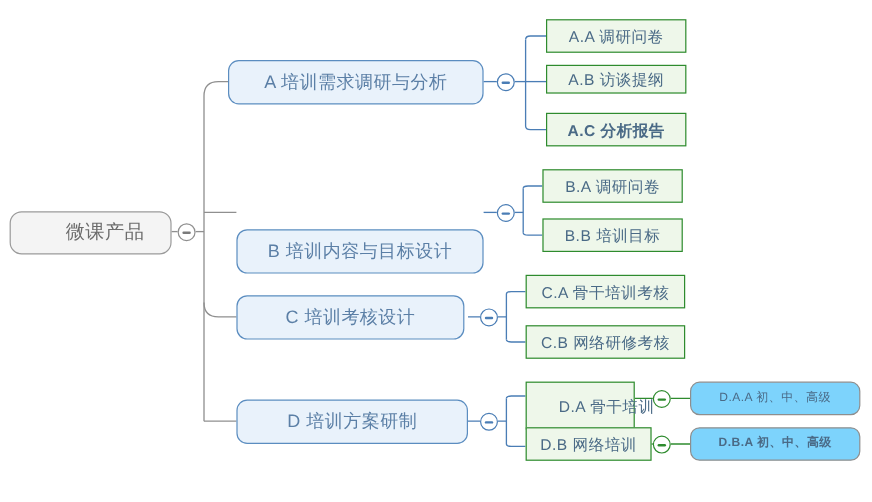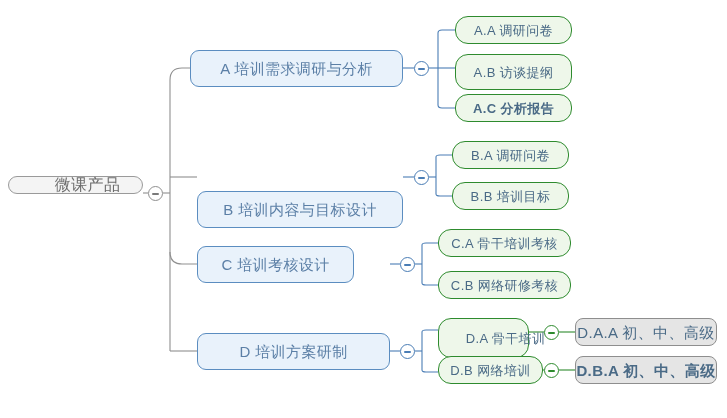--- a/index.html
+++ b/index.html
@@ -55,28 +55,28 @@
     color: #5b7fa6;
     font-size: 15px;
     border-radius: 9px;
   }
   
   .node.lvl2 {
     background: #eef7ea;
     border: 1px solid #2e8b2e;
     color: #4a6a86;
     font-size: 13px;
-    border-radius: 13px;
+    border-radius: 0;
   }
   
   .node.lvl3 {
-    background: #e5e5e5;
+    background: #7dd3fc;
     border: 1px solid #8e8e8e;
     color: #4a6a86;
-    font-size: 15px;
+    font-size: 10px;
     border-radius: 8px;
     justify-content: center;
   }
   
   .toggle {
     position: absolute;
     width: 15px;
     height: 15px;
     box-sizing: border-box;
     border-radius: 50%;
@@ -152,59 +152,59 @@
     <g fill="none" stroke="#2e8b2e" stroke-width="1.1">
 
       <path d="M529,332 L544,332"></path>
       <path d="M559,332 L575,332"></path>
 
       <path d="M529,370 L544,370"></path>
       <path d="M559,370 L575,370"></path>
     </g>
   </svg>
 
-  <div class="node root" style="left:8px; top:176px; width:135px; height:18px;padding-left:24px;">
+  <div class="node root" style="left:8px; top:176px; width:135px; height:36px;padding-left:24px;">
     <span class="node-label">微课产品</span>
   </div>
   <div class="toggle t-gray" style="left:148px; top:186px;">
     <span class="bar"></span>
   </div>
 
   <div class="node lvl1" style="left:190px; top:50px; width:213px; height:37px;">
     <span class="node-label">A 培训需求调研与分析</span>
   </div>
   <div class="toggle t-blue" style="left:414px; top:61px;">
     <span class="bar"></span>
   </div>
 
   <div class="node lvl1" style="left:197px; top:159px; width:206px; height:37px;margin-top:32px;">
     <span class="node-label">B 培训内容与目标设计</span>
   </div>
   <div class="toggle t-blue" style="left:414px; top:170px;">
     <span class="bar"></span>
   </div>
 
-  <div class="node lvl1" style="left:197px; top:246px; width:157px; height:37px;">
+  <div class="node lvl1" style="left:197px; top:246px; width:190px; height:37px;">
     <span class="node-label">C 培训考核设计</span>
   </div>
   <div class="toggle t-blue" style="left:400px; top:257px;">
     <span class="bar"></span>
   </div>
 
   <div class="node lvl1" style="left:197px; top:333px; width:193px; height:37px;text-align:right;">
     <span class="node-label">D 培训方案研制</span>
   </div>
   <div class="toggle t-blue" style="left:400px; top:344px;">
     <span class="bar"></span>
   </div>
 
   <div class="node lvl2" style="left:455px; top:16px; width:117px; height:28px;">
     <span class="node-label">A.A 调研问卷</span>
   </div>
-  <div class="node lvl2" style="left:455px; top:54px; width:117px; height:36px;">
+  <div class="node lvl2" style="left:455px; top:54px; width:117px; height:24px;">
     <span class="node-label">A.B 访谈提纲</span>
   </div>
   <div class="node lvl2" style="left:455px; top:94px; width:117px; height:28px;font-weight:bold;">
     <span class="node-label">A.C 分析报告</span>
   </div>
 
   <div class="node lvl2" style="left:452px; top:141px; width:117px; height:28px;">
     <span class="node-label">B.A 调研问卷</span>
   </div>
   <div class="node lvl2" style="left:452px; top:182px; width:117px; height:28px;">

